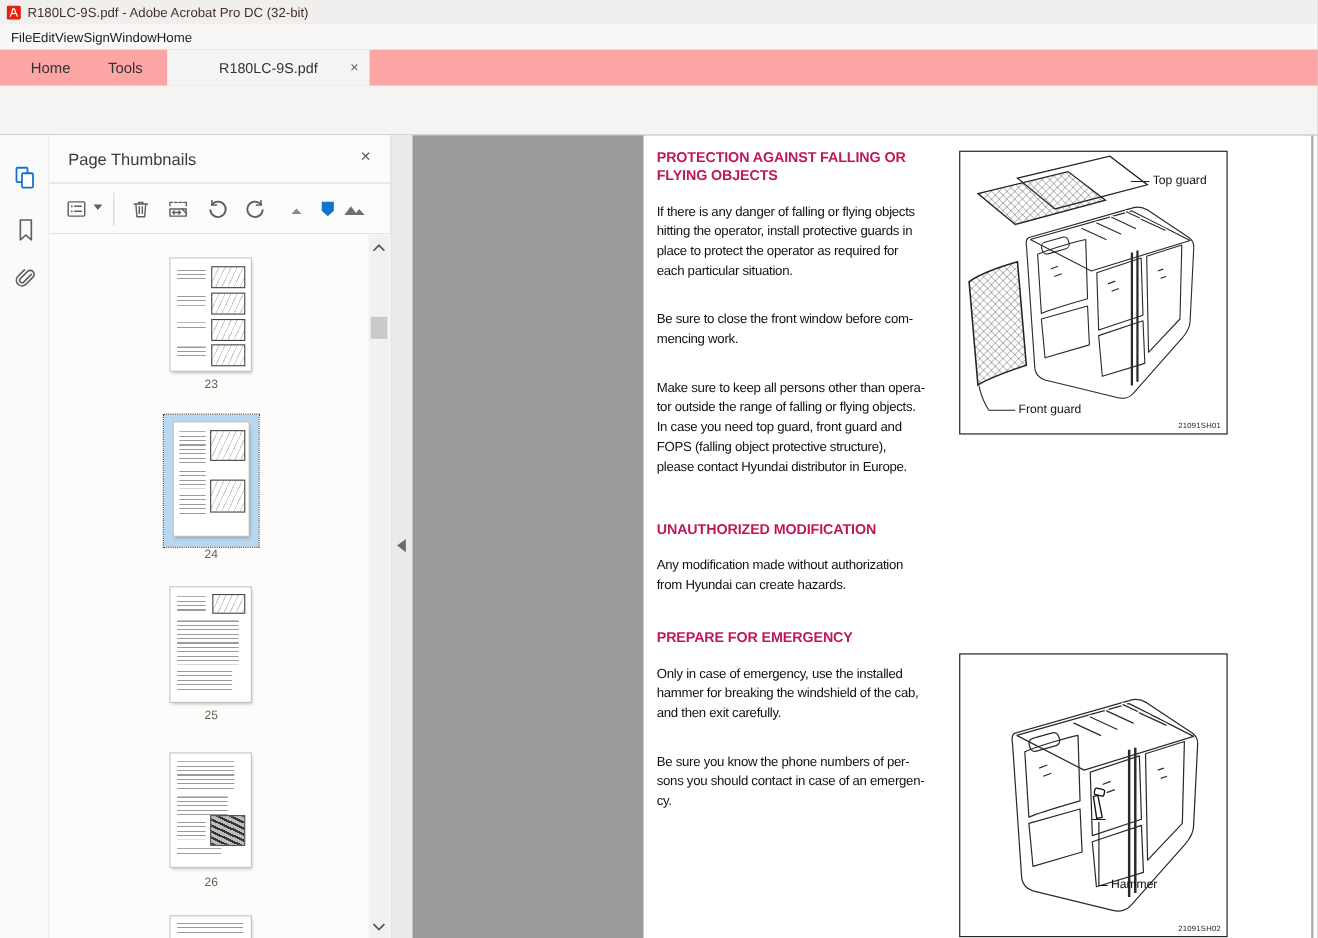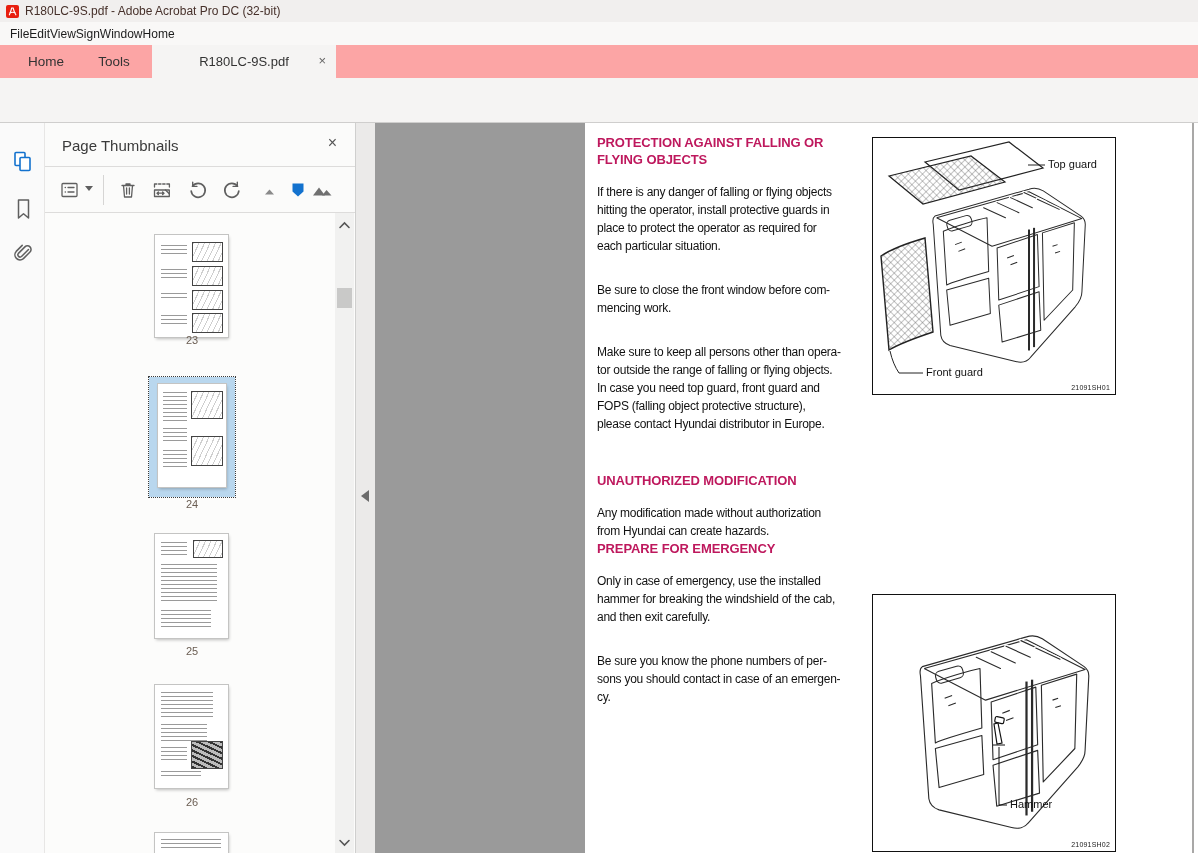--- a/index.html
+++ b/index.html
@@ -64,21 +64,21 @@
   .splitter .tri{position:absolute;left:5px;top:367px;width:0;height:0;
                  border-top:6px solid transparent;border-bottom:6px solid transparent;border-right:8px solid #6b6b6b;}
   
   .docarea{position:absolute;left:375px;top:0;width:823px;height:100%;background:#9a9a9a;overflow:hidden;}
   .pdfpage{position:absolute;left:210px;top:0;width:613px;height:730px;background:#ffffff;overflow:hidden;}
   .docline{position:absolute;right:4px;top:0;width:2px;height:100%;background:#a9a8a7;}
   .textcol{position:absolute;left:12px;top:11px;width:262px;color:#111;}
   .pdfh{font-size:13px;font-weight:bold;line-height:17px;letter-spacing:-0.1px;white-space:pre;color:#be185d;}
   .pdfp{font-size:12px;line-height:18px;letter-spacing:-0.25px;white-space:pre;margin-top:26px;}
   .gap-s2{margin-top:39px;}
-  .gap-s3{}
+  .gap-s3{margin-top:31px;}
   .mt17{margin-top:15px;}
   .figbox{position:absolute;left:287px;width:244px;height:258px;border:1px solid #111;box-sizing:border-box;background:#fff;}
   .fig1{top:14px;} .fig2{top:471px;}
   .figlabel{position:absolute;font-size:11px;color:#111;white-space:nowrap;}
   .figcap{position:absolute;right:5px;bottom:3px;font-size:7px;color:#222;letter-spacing:0.2px;}
   .icon-stroke{stroke:#5f5f5f;fill:none;stroke-width:1.3;stroke-linecap:round;stroke-linejoin:round;}
   .icon-dis{stroke:#bdbdbd;}
 </style>
 </head>
 <body>
@@ -333,21 +333,21 @@
         <div class="minithumb" style="left:110px;top:22px;width:73px;height:102px">
           <div class="mini-text" style="position:absolute;left:6px;top:10px;width:26px;height:12px"></div>
           <div class="mini-img" style="left:37px;top:7px;width:29px;height:18px"></div>
           <div class="mini-text" style="position:absolute;left:6px;top:34px;width:26px;height:9px"></div>
           <div class="mini-img" style="left:37px;top:31px;width:29px;height:18px"></div>
           <div class="mini-text" style="position:absolute;left:6px;top:58px;width:26px;height:6px"></div>
           <div class="mini-img" style="left:37px;top:55px;width:29px;height:18px"></div>
           <div class="mini-text" style="position:absolute;left:6px;top:80px;width:26px;height:12px"></div>
           <div class="mini-img" style="left:37px;top:78px;width:29px;height:18px"></div>
         </div>
-        <div class="pagenum" style="left:104px;top:121px">23</div>
+        <div class="pagenum" style="left:104px;top:131px">23</div>
 
         <div class="selbox" style="left:104px;top:164px;width:86px;height:120px"></div>
         <div class="minithumb" style="left:113px;top:171px;width:68px;height:103px">
           <div class="mini-text" style="position:absolute;left:5px;top:8px;width:24px;height:30px"></div>
           <div class="mini-img" style="left:33px;top:7px;width:30px;height:26px"></div>
           <div class="mini-text" style="position:absolute;left:5px;top:44px;width:24px;height:16px"></div>
           <div class="mini-img" style="left:33px;top:52px;width:30px;height:28px"></div>
           <div class="mini-text" style="position:absolute;left:5px;top:66px;width:24px;height:20px"></div>
         </div>
         <div class="pagenum" style="left:104px;top:285px">24</div>

